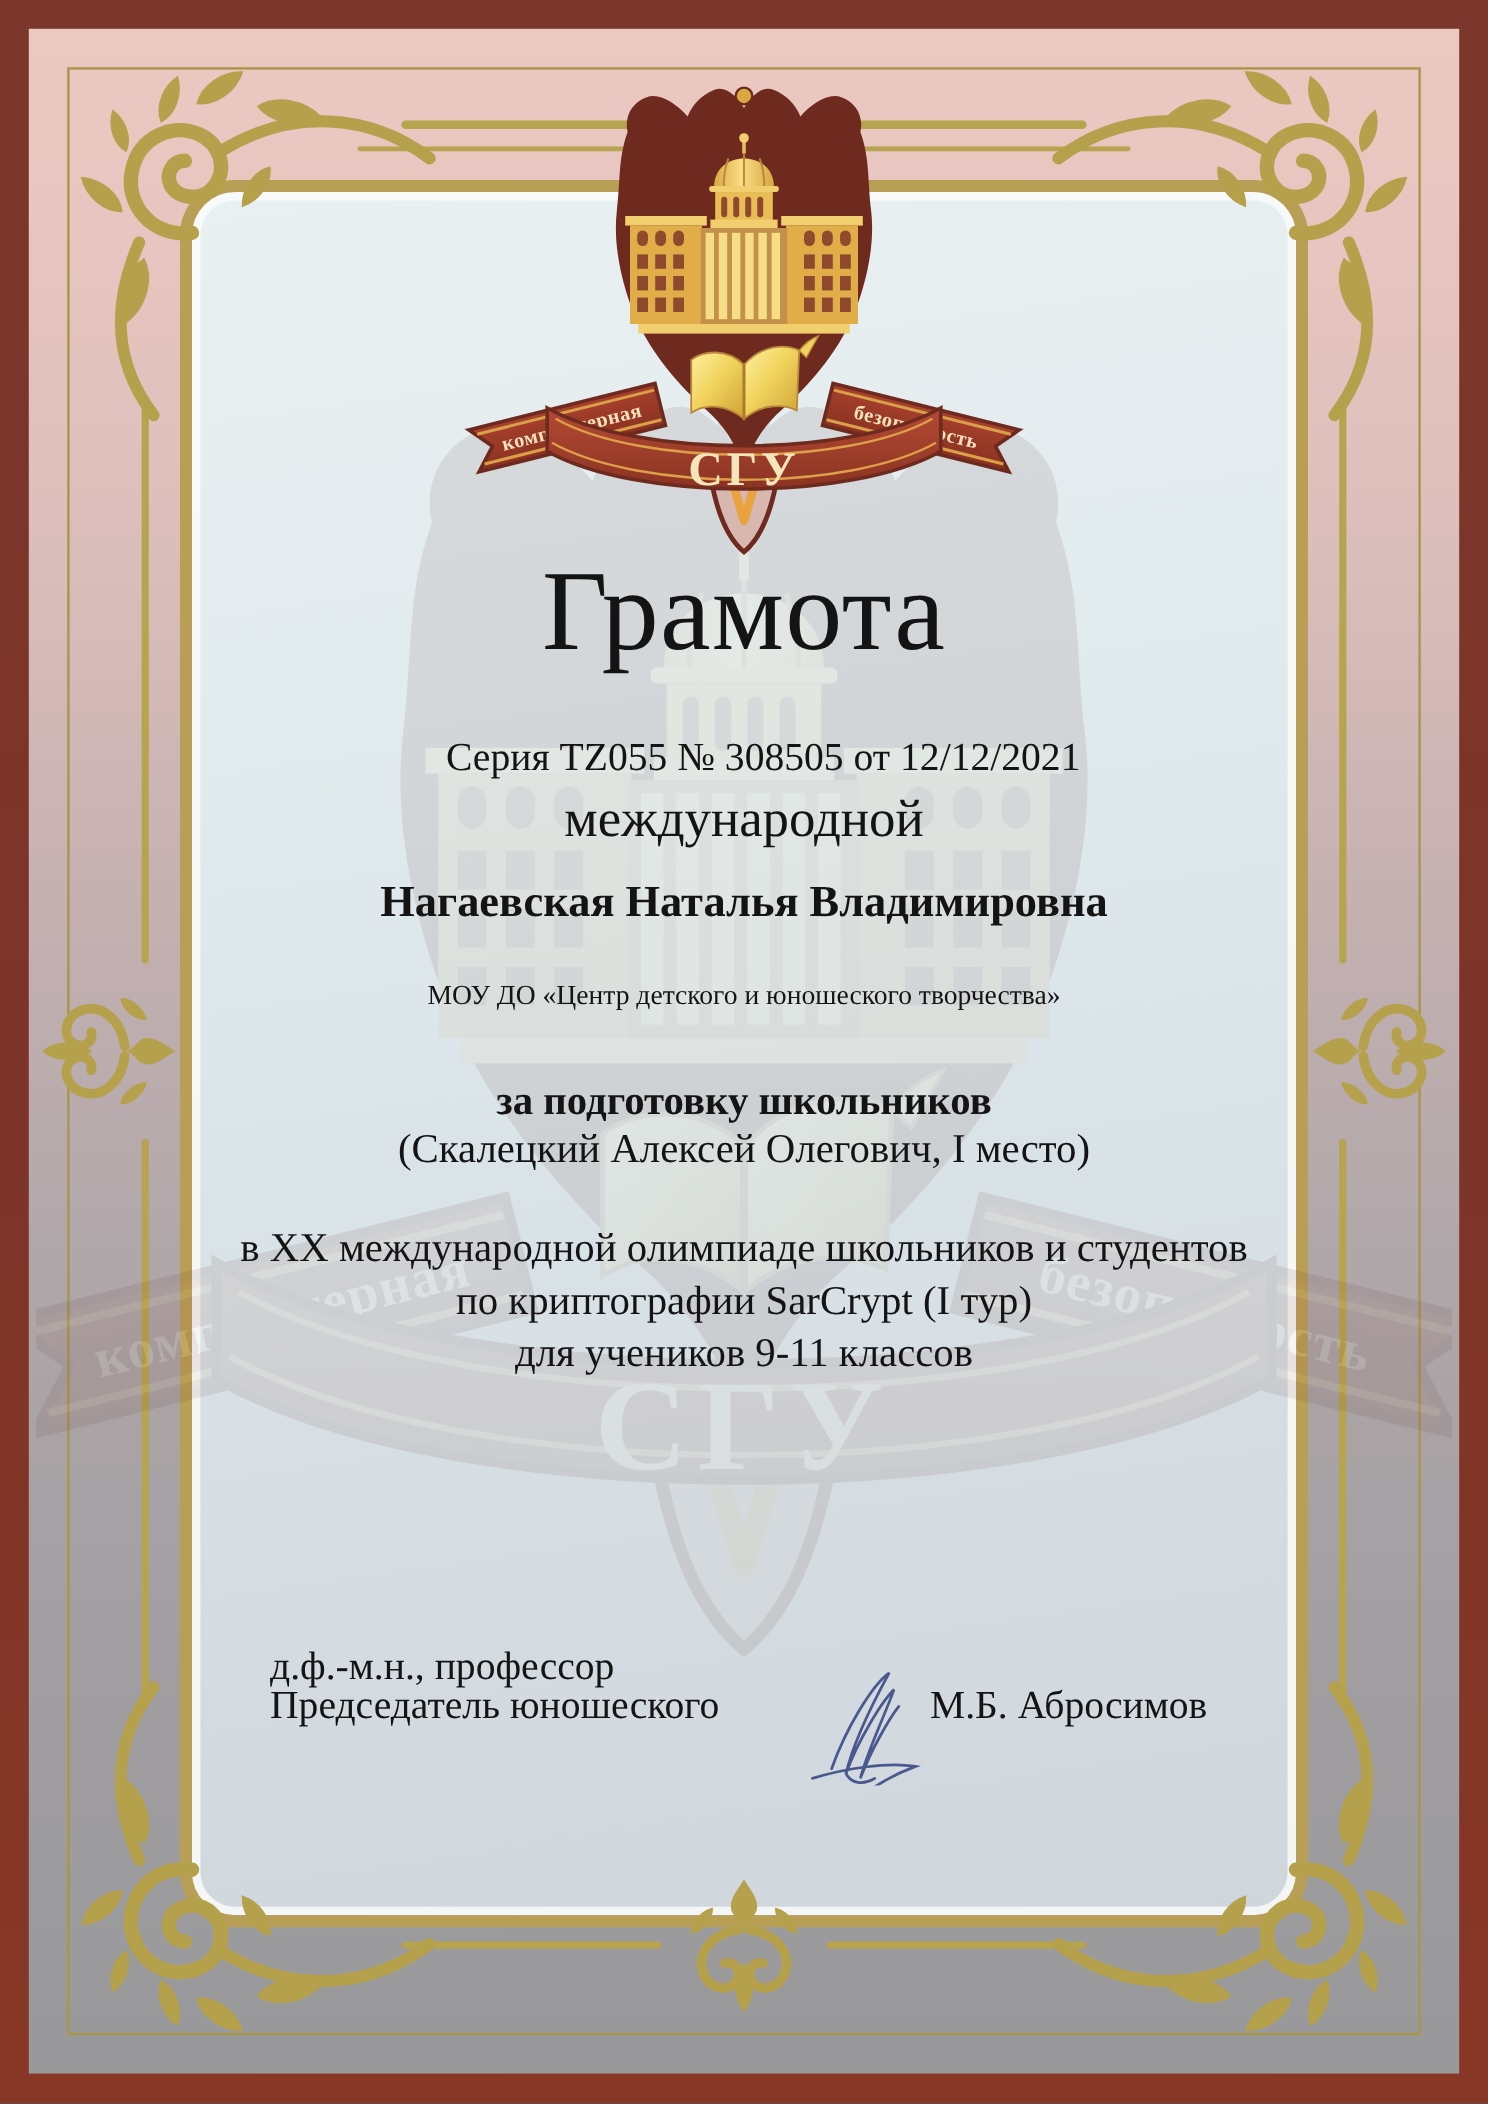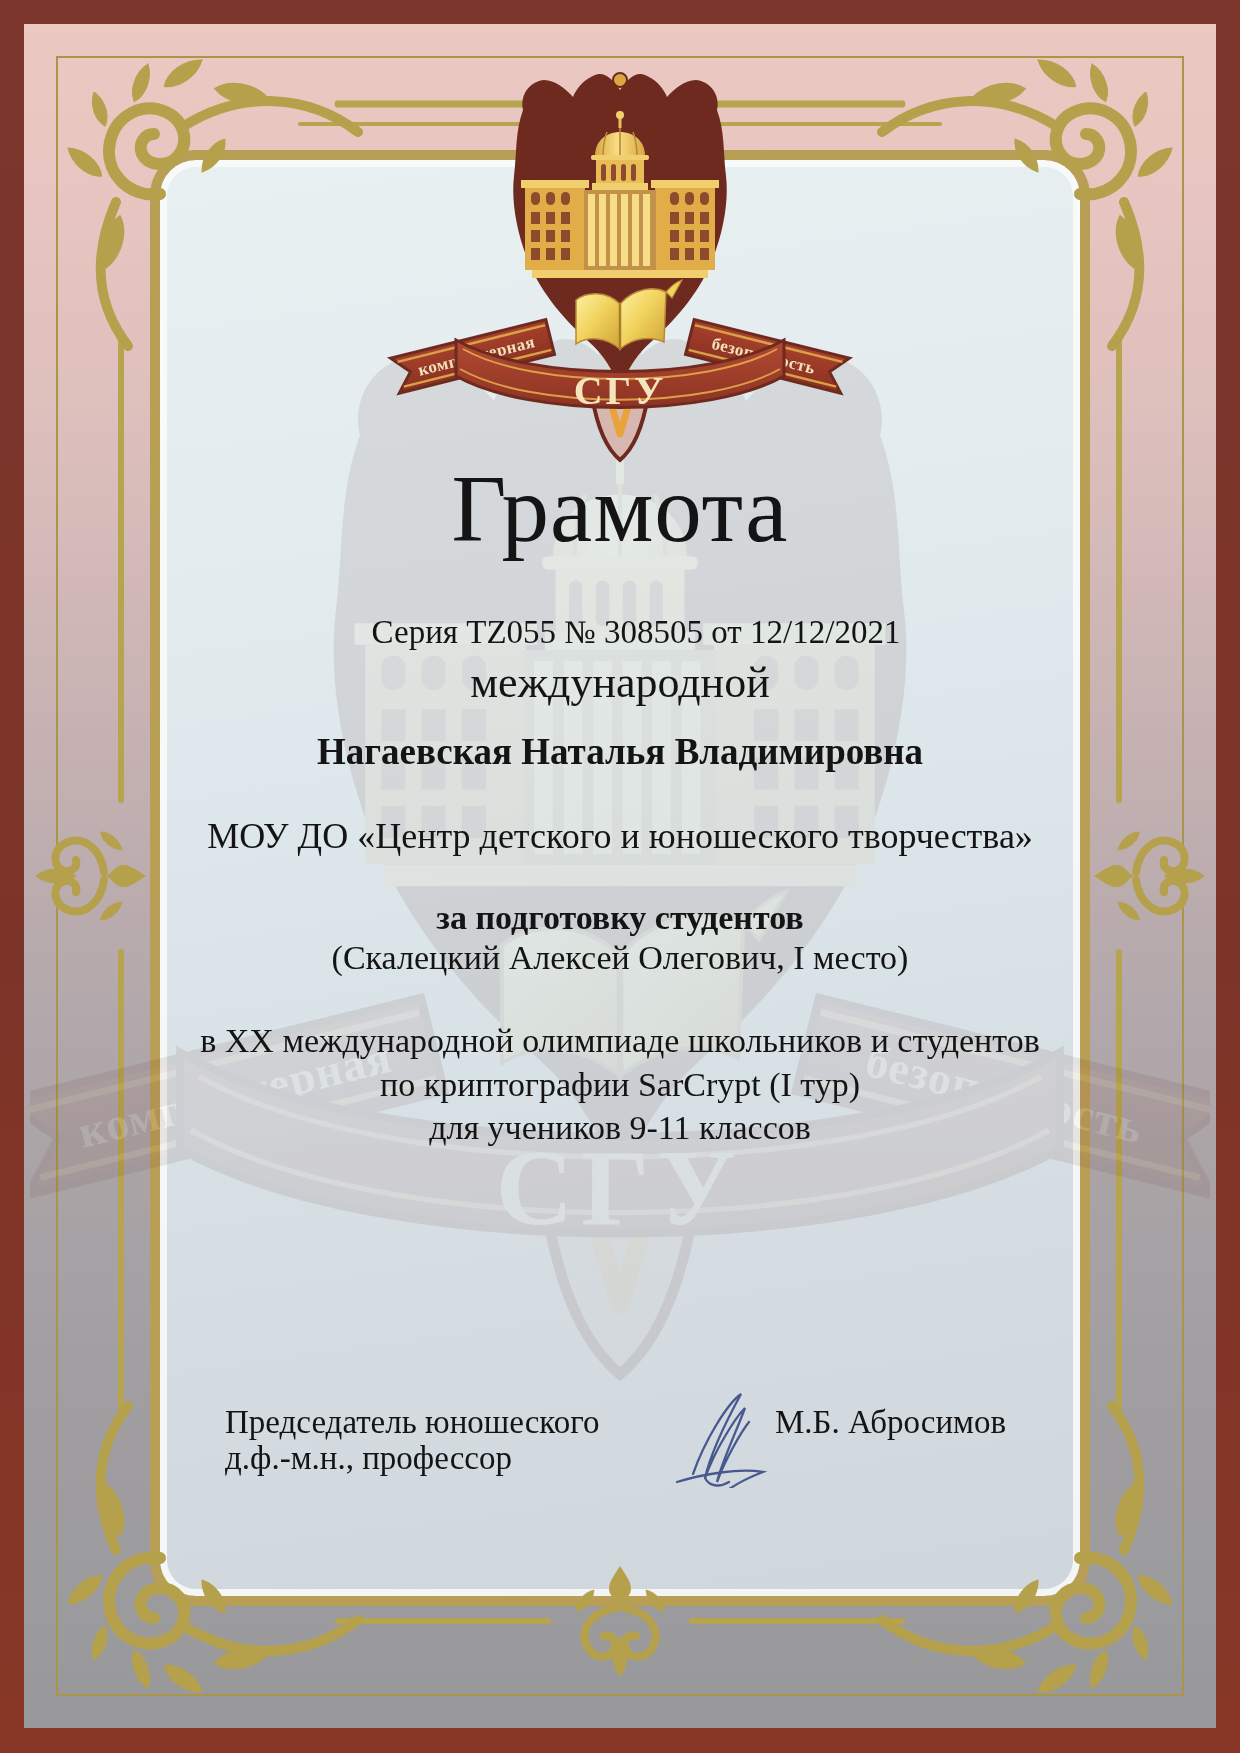--- a/index.html
+++ b/index.html
@@ -27,29 +27,29 @@
     box-shadow:inset 0 0 0 7px rgba(250,252,250,.85);
   }
   .frame-svg,.wm-svg{position:absolute;left:0;top:0;pointer-events:none;}
   .wm-svg{opacity:.10;filter:saturate(.65) brightness(1.04);}
   .emblem-svg{position:absolute;left:calc(50% - 220px);top:52px;overflow:visible;}
   .txt{position:absolute;left:0;width:100%;text-align:center;color:#141414;line-height:1;}
   .t-title{top:462px;font-size:95px;letter-spacing:1px;}
   .t-serial{top:616px;font-size:33px;padding-left:16px;}
   .t-verb{top:661px;font-size:44px;}
   .t-recipient{top:733px;font-size:37px;font-weight:bold;}
-  .t-org{top:818px;font-size:36px;}
+  .t-org{top:818px;font-size:23px;}
   .t-reason{top:901px;font-size:34px;font-weight:bold;}
   .t-detail{top:941px;font-size:34px;}
   .t-ev1{top:1024px;font-size:34px;}
   .t-ev2{top:1068px;font-size:34px;}
   .t-ev3{top:1111px;font-size:34px;}
   .sig-role{position:absolute;left:225px;color:#141414;font-size:33px;line-height:1;text-align:left;}
   .sig-role1{top:1406px;}
-  .sig-role2{top:1442px;}
+  .sig-role2{top:1373px;}
   .sig-name{position:absolute;left:775px;top:1406px;color:#141414;font-size:33px;line-height:1;}
   .sig-ink{position:absolute;left:655px;top:1388px;}
 </style>
 </head>
 <body>
 
 <div class="page">
 
   <div class="band"></div>
   <div class="pinstripe"></div>
@@ -234,21 +234,21 @@
         <text x="220" y="352" font-size="40" font-weight="bold" fill="#f5e5bd" text-anchor="middle" letter-spacing="3">СГУ</text>
       </g>
     </g>
   </svg>
 
   <div class="txt t-title">Грамота</div>
   <div class="txt t-serial">Серия TZ055 № 308505 от 12/12/2021</div>
   <div class="txt t-verb">международной</div>
   <div class="txt t-recipient">Нагаевская Наталья Владимировна</div>
   <div class="txt t-org">МОУ ДО «Центр детского и юношеского творчества»</div>
-  <div class="txt t-reason">за подготовку студентов</div>
+  <div class="txt t-reason">за подготовку школьников</div>
   <div class="txt t-detail">(Скалецкий Алексей Олегович, I место)</div>
   <div class="txt t-ev1">в XX международной олимпиаде школьников и студентов</div>
   <div class="txt t-ev2">по криптографии SarCrypt (I тур)</div>
   <div class="txt t-ev3">для учеников 9-11 классов</div>
 
   <div class="sig-role sig-role1">Председатель юношеского</div>
   <div class="sig-role sig-role2">д.ф.-м.н., профессор</div>
   <div class="sig-name">М.Б. Абросимов</div>
   <svg class="sig-ink" width="120" height="100" viewBox="0 0 120 100">
     <g fill="none" stroke="#49598f" stroke-width="2.3" stroke-linecap="round">

